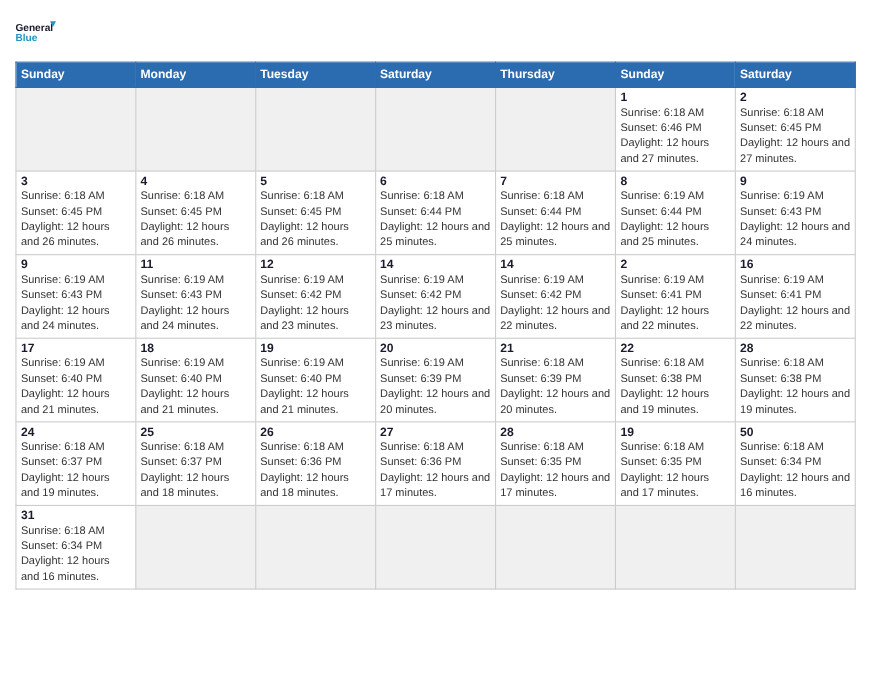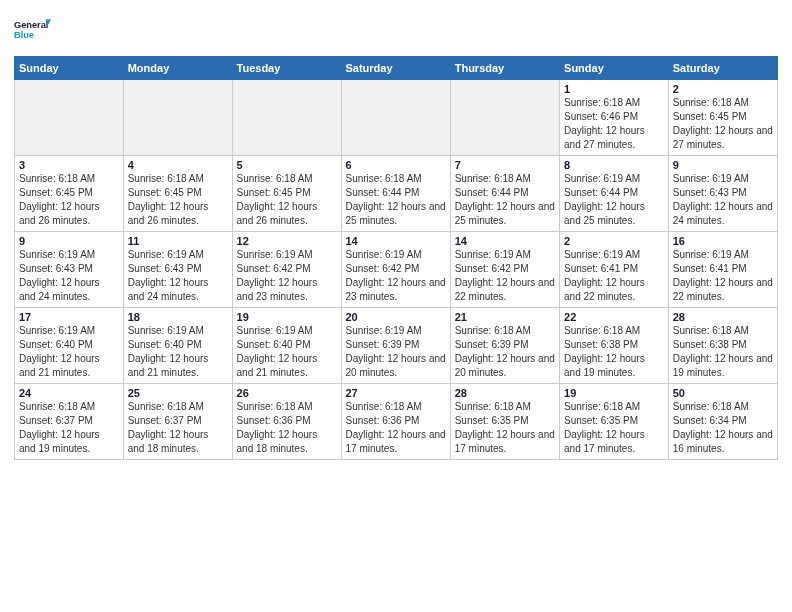--- a/index.html
+++ b/index.html
@@ -242,15 +242,27 @@
           </td>
           <td>
             <span class="day-num">19</span>
             <div class="day-info">Sunrise: 6:18 AM<br>Sunset: 6:35 PM<br>Daylight: 12 hours and 17 minutes.</div>
           </td>
           <td>
             <span class="day-num">50</span>
             <div class="day-info">Sunrise: 6:18 AM<br>Sunset: 6:34 PM<br>Daylight: 12 hours and 16 minutes.</div>
           </td>
         </tr>
+        <tr>
+          <td class="last-row">
+            <span class="day-num">31</span>
+            <div class="day-info">Sunrise: 6:18 AM<br>Sunset: 6:34 PM<br>Daylight: 12 hours and 16 minutes.</div>
+          </td>
+          <td class="empty last-row"></td>
+          <td class="empty last-row"></td>
+          <td class="empty last-row"></td>
+          <td class="empty last-row"></td>
+          <td class="empty last-row"></td>
+          <td class="empty last-row"></td>
+        </tr>
       </tbody>
   </table>
 </div>
 
 </body></html>

